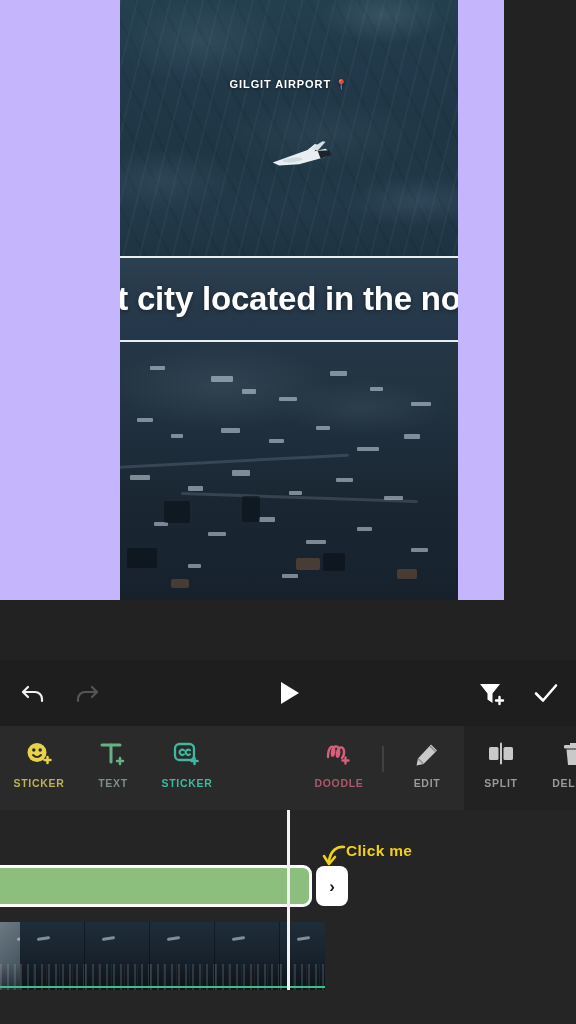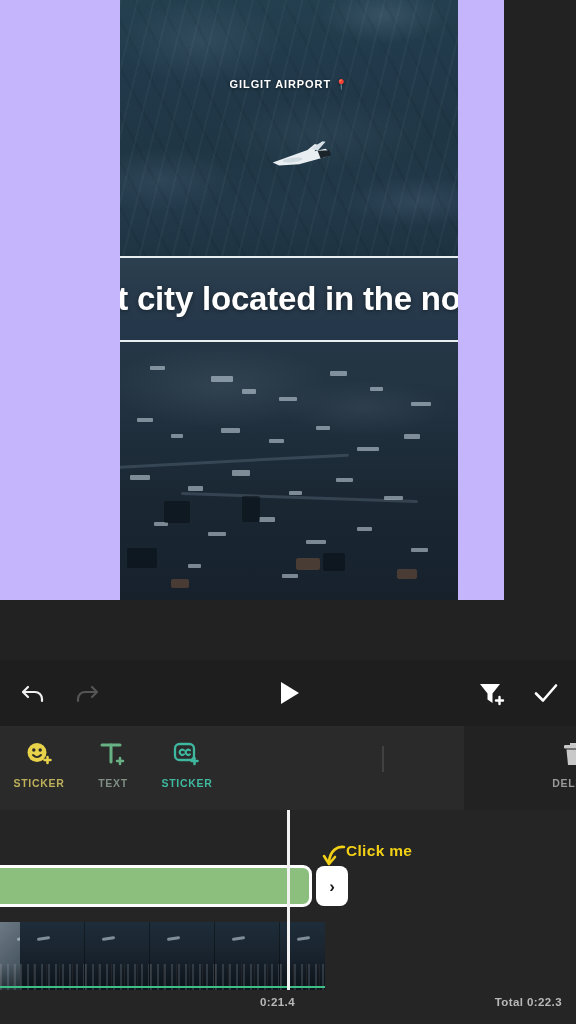--- a/index.html
+++ b/index.html
@@ -333,22 +333,51 @@
           <rect x="4" y="5" width="19" height="16" rx="4.5" fill="none" stroke="#3fb8a0" stroke-width="2.3"></rect>
           <path d="M13 11.3 a2.6 2.6 0 1 0 0 4" fill="none" stroke="#3fb8a0" stroke-width="2.1" stroke-linecap="round"></path>
           <path d="M19 11.3 a2.6 2.6 0 1 0 0 4" fill="none" stroke="#3fb8a0" stroke-width="2.1" stroke-linecap="round"></path>
           <path d="M20.5 22 h6 M23.5 19 v6" stroke="#3fb8a0" stroke-width="2.5" stroke-linecap="round"></path>
         </svg>
       </div>
       <div class="lbl" style="color:#3fb8a0;">STICKER</div>
     </div>
 
 
-
-
+    <div class="tool" style="left:302px;">
+      <div class="glyph">
+        <svg width="32" height="32" viewBox="0 0 32 32">
+          <path d="M5 18 C5 8, 10 5, 11 10 C12 16, 8 20, 9 13 C10 7, 15 5, 16 11 C17 17, 13 21, 14 14 C15 8, 20 6, 21 12 C21.6 16, 19 19, 19 19" fill="none" stroke="#d4607a" stroke-width="2.4" stroke-linecap="round"></path>
+          <path d="M19.5 21.5 h6 M22.5 18.5 v6" stroke="#d4607a" stroke-width="2.4" stroke-linecap="round"></path>
+        </svg>
+      </div>
+      <div class="lbl" style="color:#a85a6c;">DOODLE</div>
+    </div>
+
+    <div class="tool" style="left:390px;">
+      <div class="glyph">
+        <svg width="30" height="30" viewBox="0 0 30 30">
+          <path d="M19 4.5 L25 10.5 L11.5 24 L4.5 25.5 L6 18.5 Z" fill="#c9c9c9"></path>
+          <path d="M18 6 L23.5 11.5" stroke="#8d8d8d" stroke-width="1.6"></path>
+          <path d="M6 18.5 L11.5 24" stroke="#8d8d8d" stroke-width="1.4"></path>
+        </svg>
+      </div>
+      <div class="lbl" style="color:#9a9a9a;">EDIT</div>
+    </div>
+
+    <div class="tool" style="left:464px;">
+      <div class="glyph">
+        <svg width="32" height="32" viewBox="0 0 32 32">
+          <rect x="4" y="8" width="9.5" height="13" rx="1.6" fill="#c9c9c9"></rect>
+          <rect x="18.5" y="8" width="9.5" height="13" rx="1.6" fill="#c9c9c9"></rect>
+          <path d="M16 4.5 V24.5" stroke="#c9c9c9" stroke-width="2" stroke-linecap="round"></path>
+        </svg>
+      </div>
+      <div class="lbl" style="color:#9a9a9a;">SPLIT</div>
+    </div>
 
     <div class="tool" style="left:538px;">
       <div class="glyph">
         <svg width="30" height="30" viewBox="0 0 30 30">
           <rect x="4" y="5" width="18" height="3.6" rx="1.3" fill="#c9c9c9"></rect>
           <path d="M6.5 9.5 H19.5 L18 25 H8 Z" fill="#c9c9c9"></path>
           <path d="M10 3 H16 V5 H10 Z" fill="#c9c9c9"></path>
         </svg>
       </div>
       <div class="lbl" style="color:#9a9a9a;">DELETE</div>
@@ -376,19 +405,15 @@
       <div class="fs-cell" style="left:20px;"></div>
       <div class="fs-cell" style="left:85px;"></div>
       <div class="fs-cell" style="left:150px;"></div>
       <div class="fs-cell" style="left:215px;"></div>
       <div class="fs-cell" style="left:280px;"></div>
     </div>
     <div class="audio-line"></div>
 
     <div class="playhead"></div>
 
-    <div class="time-row">
-      <div class="time-cur">0:21.4</div>
-      <div class="time-total">Total 0:22.3</div>
-    </div>
   </div>
 
 </div>
 
 </body></html>

